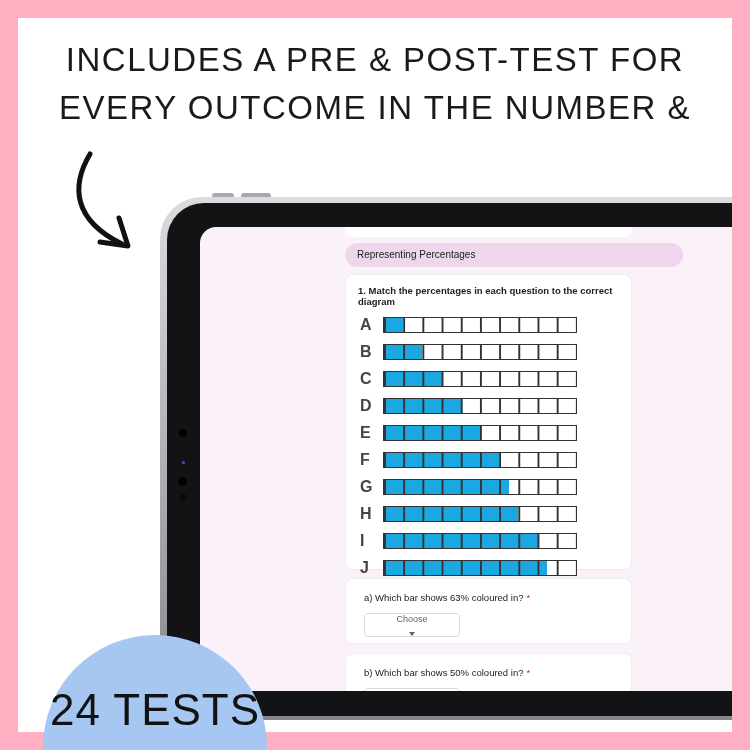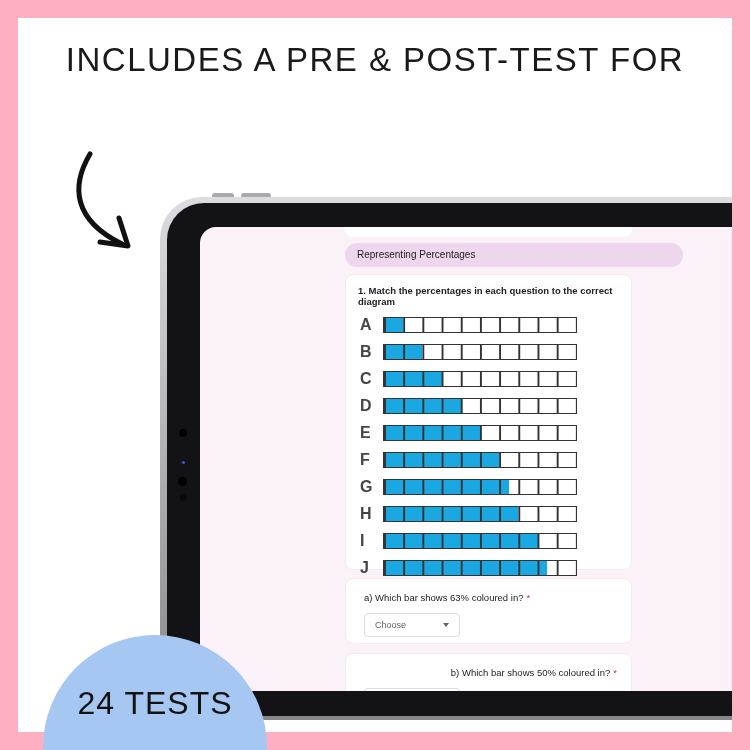--- a/index.html
+++ b/index.html
@@ -61,56 +61,57 @@
   .bar-row { display:flex; align-items:center; height:27px; }
   .bar-letter { width:23px; font-size:16px; color:#454545; }
   .bar { position:relative; width:194px; height:16px; border:1.5px solid #333333; background:#ffffff; }
   .bar-fill { position:absolute; left:0; top:0; bottom:0; }
   .bar-grid {
     position:absolute; inset:0;
     background-image:linear-gradient(to right,#333333 1.5px, transparent 1.5px);
     background-size:10% 100%;
   }
   .q-card-a { top:351px; height:66px; }
-  .q-card-b { top:426px; height:72px; border-radius:8px 8px 0 0;text-align:right; }
+  .q-card-b { top:426px; height:72px; border-radius:8px 8px 0 0; }
   .q-label { padding:13px 14px 0 18px; font-size:9.5px; color:#202124; }
   .req-star { color:#d93025; margin-left:3px; }
   .dropdown {
     margin:10px 0 0 18px; width:96px; height:24px;
     border:1px solid #dadce0; border-radius:4px; background:#fff;
     display:flex; align-items:center; justify-content:space-between;
-    padding:0 10px; font-size:9px; color:#5f6368; cursor:pointer;
+    padding:0 10px; font-size:9px; color:#5f6368; cursor:pointer;flex-direction:column;
   }
   .caret {
     width:0; height:0;
     border-left:3.5px solid transparent; border-right:3.5px solid transparent;
     border-top:4.5px solid #5f6368;
   }
 
   
   .pink-frame {
     position:absolute; inset:0; border:18px solid #ffafc2;
     z-index:20; pointer-events:none;
   }
   .badge-circle {
     position:absolute; left:43px; top:635px; width:224px; height:224px;
     border-radius:50%; background:#a5c7f1; z-index:30;
   }
   .badge-text {
     position:absolute; top:50px; left:0; width:100%; text-align:center;
-    font-size:32px; letter-spacing:1px; color:#121212;
+    font-size:44px; letter-spacing:1px; color:#121212;
   }
 </style>
 </head>
 <body>
 
 <div class="canvas">
 
   <div class="headline">
     <span>INCLUDES A PRE &amp; POST-TEST FOR</span>
+    <span>EVERY OUTCOME IN THE NUMBER &amp;</span>
   </div>
 
   <svg class="arrow" width="82" height="112" viewBox="0 0 82 112">
     <path d="M 24 8 C 5 40, 7 74, 56 98" fill="none" stroke="#111" stroke-width="5" stroke-linecap="round"></path>
     <path d="M 34 96 L 62 100 L 53 72" fill="none" stroke="#111" stroke-width="5" stroke-linecap="round" stroke-linejoin="round"></path>
   </svg>
 
   <div class="top-btn b1"></div>
   <div class="top-btn b2"></div>
 

